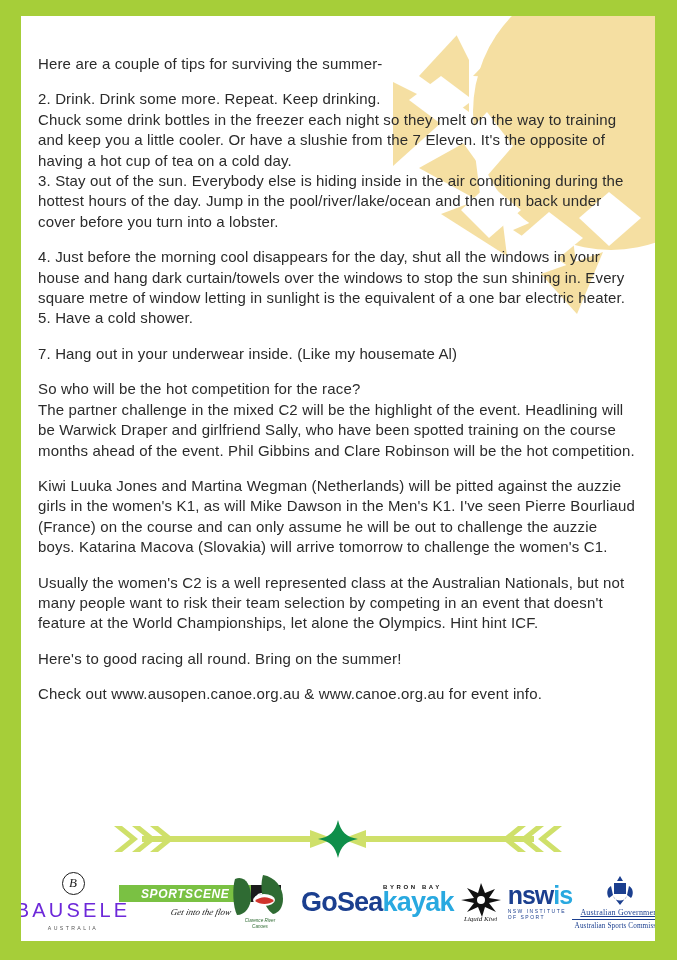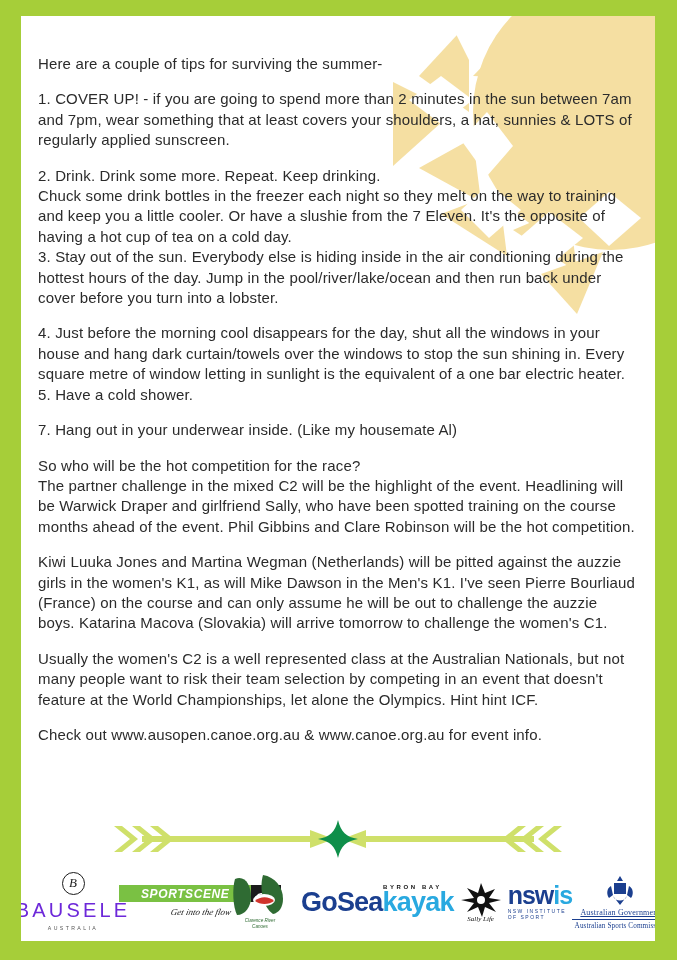--- a/index.html
+++ b/index.html
@@ -203,31 +203,31 @@
       <polygon points="420,60 452,84 420,108 388,84"></polygon>
       <polygon points="440,124 466,96 492,130 466,160"></polygon>
       <polygon points="468,168 500,194 468,222 440,194"></polygon>
       <polygon points="528,196 562,222 528,250 498,222"></polygon>
       <polygon points="588,176 620,202 588,230 558,202"></polygon>
     </g>
   </svg>
 
   <div class="content">
     <p class="para">Here are a couple of tips for surviving the summer-</p>
-    <p class="para">1. COVER UP! - if you are going to spend more than 2 minutes in the sun between 7am and 7pm, wear something that at least covers your shoulders, a hat, sunnies &amp; LOTS of regularly applied sunscreen.</p>
     <p class="para" style="white-space: pre-line;">2. Drink. Drink some more. Repeat. Keep drinking.
 Chuck some drink bottles in the freezer each night so they melt on the way to training and keep you a little cooler. Or have a slushie from the 7 Eleven. It's the opposite of having a hot cup of tea on a cold day.
 3. Stay out of the sun. Everybody else is hiding inside in the air conditioning during the hottest hours of the day. Jump in the pool/river/lake/ocean and then run back under cover before you turn into a lobster.</p>
     <p class="para" style="white-space: pre-line;">4. Just before the morning cool disappears for the day, shut all the windows in your house and hang dark curtain/towels over the windows to stop the sun shining in. Every square metre of window letting in sunlight is the equivalent of a one bar electric heater.
 5. Have a cold shower.</p>
     <p class="para">7. Hang out in your underwear inside. (Like my housemate Al)</p>
     <p class="para" style="white-space: pre-line;">So who will be the hot competition for the race?
 The partner challenge in the mixed C2 will be the highlight of the event. Headlining will be Warwick Draper and girlfriend Sally, who have been spotted training on the course months ahead of the event. Phil Gibbins and Clare Robinson will be the hot competition.</p>
     <p class="para">Kiwi Luuka Jones and Martina Wegman (Netherlands) will be pitted against the auzzie girls in the women's K1, as will Mike Dawson in the Men's K1. I've seen Pierre Bourliaud (France) on the course and can only assume he will be out to challenge the auzzie boys. Katarina Macova (Slovakia) will arrive tomorrow to challenge the women's C1.</p>
     <p class="para">Usually the women's C2 is a well represented class at the Australian Nationals, but not many people want to risk their team selection by competing in an event that doesn't feature at the World Championships, let alone the Olympics. Hint hint ICF.</p>
+    <p class="para">Here's to good racing all round. Bring on the summer!</p>
     <p class="para">Check out www.ausopen.canoe.org.au &amp; www.canoe.org.au for event info.</p>
   </div>
 
   <svg class="divider" viewBox="0 0 600 46" width="600" height="46">
     <g fill="#cfe06a">
 
       <rect x="104" y="20" width="168" height="6"></rect>
       <polygon points="272,14 296,23 272,32"></polygon>
 
       <polygon points="76,10 92,23 76,36 84,36 100,23 84,10"></polygon>
@@ -281,21 +281,21 @@
       <div class="word">
         <span class="go">Go</span><span class="sea">Sea</span><span class="kayak">kayak</span>
       </div>
     </div>
 
     <div class="logo liquid">
       <svg width="54" height="40" viewBox="0 0 54 40">
         <path d="M27 4 L31 14 L41 10 L35 19 L47 21 L35 24 L42 33 L31 28 L28 38 L24 28 L13 33 L20 24 L7 21 L20 19 L13 9 L24 14 Z" fill="#111111"></path>
         <circle cx="27" cy="21" r="4" fill="#ffffff"></circle>
       </svg>
-      <div class="tag">Sally Life</div>
+      <div class="tag">Liquid Kiwi</div>
     </div>
 
     <div class="logo nswis">
       <div class="word">
         <span>nsw</span><span class="is">is</span>
       </div>
       <div class="sub">NSW INSTITUTE OF SPORT</div>
     </div>
 
     <div class="logo ausgov">

